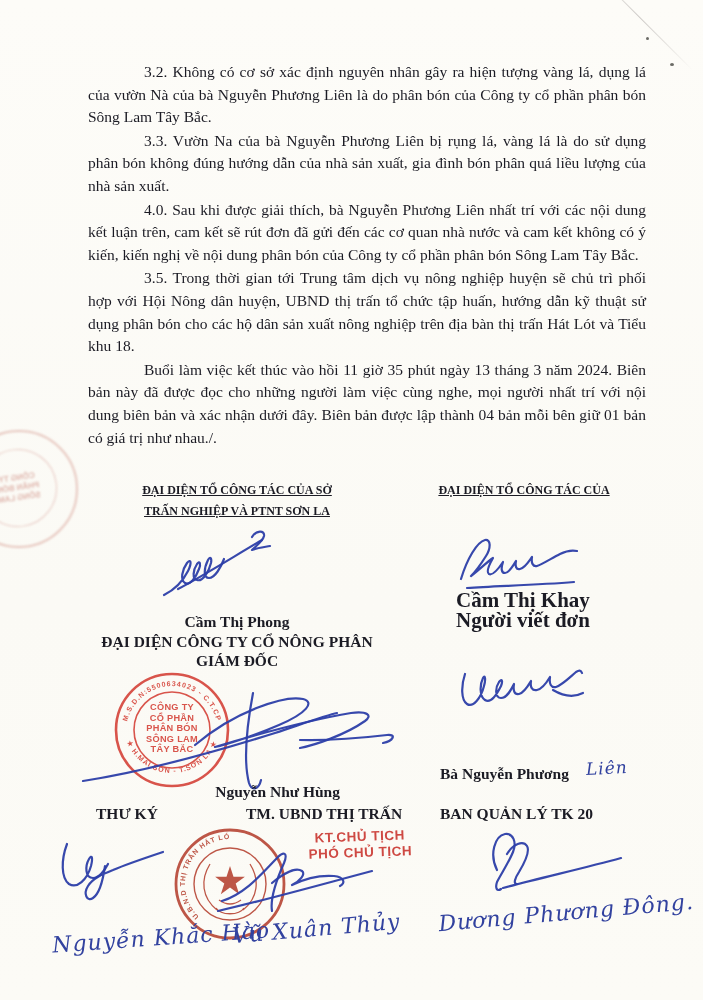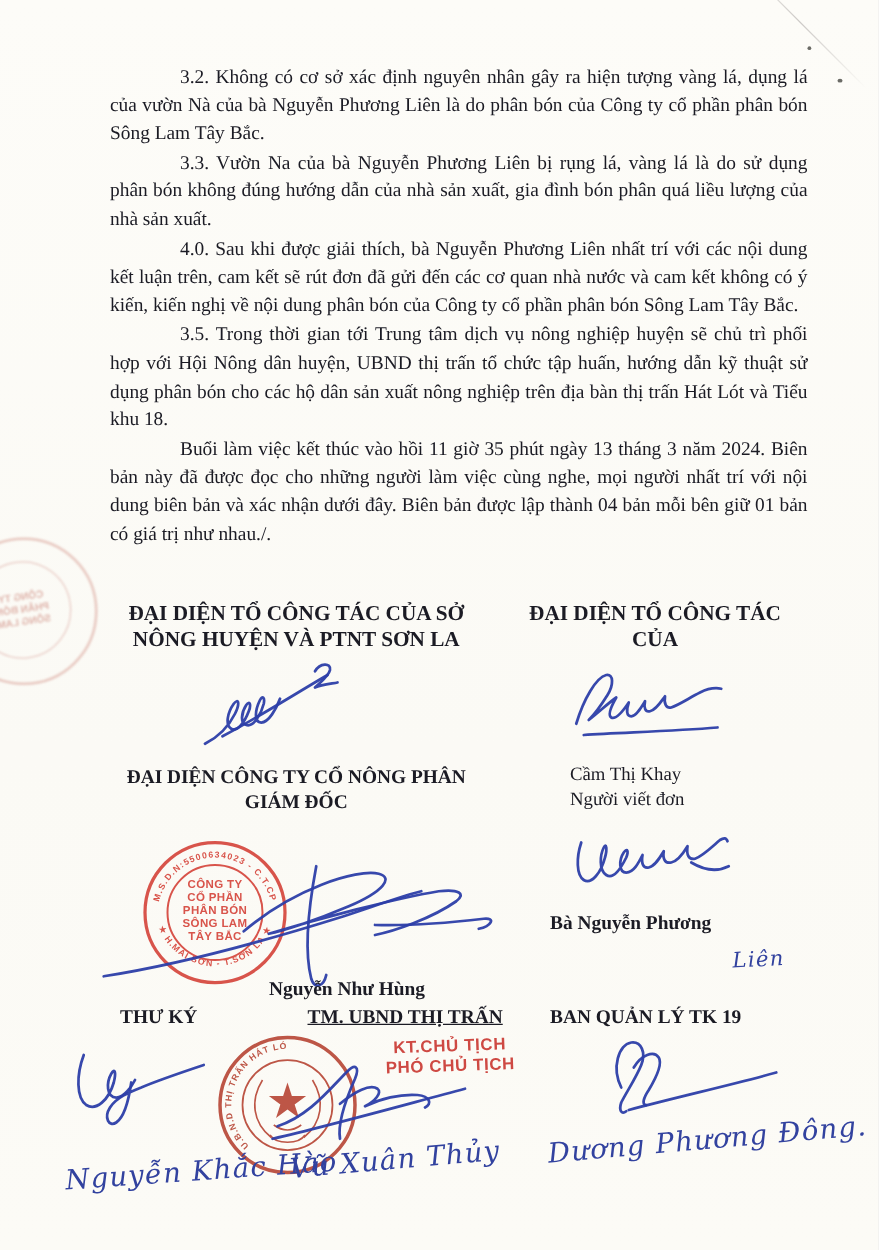--- a/index.html
+++ b/index.html
@@ -4,30 +4,30 @@
 <style>
   html,body{margin:0;padding:0;background:#e8e8e8;}
   .page{
     position:relative;width:703px;height:1000px;margin:0 auto;
     background:linear-gradient(180deg,#fdfcf8 0%,#fbfaf5 60%,#fcfbf6 100%);
     overflow:hidden;
     font-family:"Liberation Serif", serif;
     color:#1b1b24;
   }
   
-  .body-text{position:absolute;left:88px;top:51px;width:558px;
+  .body-text{position:absolute;left:88px;top:61px;width:558px;
     font-size:15.5px;line-height:22.6px;text-align:justify;}
   .body-text p{margin:0 0 1px 0;text-indent:56px;}
-  .hdr{position:absolute;font-weight:bold;font-size:17px;line-height:21px;text-align:center;}
+  .hdr{position:absolute;font-weight:bold;font-size:12px;line-height:21px;text-align:center;text-decoration:underline;}
   .hdr-left{left:82px;top:480px;width:310px;}
   .hdr-right{left:398px;top:480px;width:228px;margin-left:12px;}
   .name-left{position:absolute;left:82px;top:612px;width:310px;text-align:center;
     font-weight:bold;font-size:15.5px;line-height:19.5px;}
-  .name-right{position:absolute;left:456px;top:610px;width:190px;
-    font-weight:normal;font-size:15px;line-height:20px;}
+  .name-right{position:absolute;left:456px;top:590px;width:190px;
+    font-weight:bold;font-size:21px;line-height:20px;}
   .lbl{position:absolute;font-weight:bold;font-size:15.5px;white-space:nowrap;}
   
   .sig{position:absolute;}
   .sig path{fill:none;stroke:#2c3ea8;stroke-width:2.2;stroke-linecap:round;stroke-linejoin:round;opacity:.95;}
   .hand{position:absolute;font-family:"DejaVu Serif",serif;font-style:italic;
     color:#32429f;letter-spacing:1px;white-space:nowrap;}
   .stamp{position:absolute;filter:blur(.3px);}
   .kt-stamp{position:absolute;left:294px;top:829px;width:132px;text-align:center;
     font-family:"Liberation Sans",sans-serif;font-weight:bold;font-size:13.5px;line-height:16px;
     color:#cb3a34;transform:rotate(-2deg);letter-spacing:.5px;opacity:.92;}
@@ -65,38 +65,39 @@
   <div class="body-text">
     <p>3.2. Không có cơ sở xác định nguyên nhân gây ra hiện tượng vàng lá, dụng lá của vườn Nà của bà Nguyễn Phương Liên là do phân bón của Công ty cổ phần phân bón Sông Lam Tây Bắc.</p>
     <p>3.3. Vườn Na của bà Nguyễn Phương Liên bị rụng lá, vàng lá là do sử dụng phân bón không đúng hướng dẫn của nhà sản xuất, gia đình bón phân quá liều lượng của nhà sản xuất.</p>
     <p>4.0. Sau khi được giải thích, bà Nguyễn Phương Liên nhất trí với các nội dung kết luận trên, cam kết sẽ rút đơn đã gửi đến các cơ quan nhà nước và cam kết không có ý kiến, kiến nghị về nội dung phân bón của Công ty cổ phần phân bón Sông Lam Tây Bắc.</p>
     <p>3.5. Trong thời gian tới Trung tâm dịch vụ nông nghiệp huyện sẽ chủ trì phối hợp với Hội Nông dân huyện, UBND thị trấn tổ chức tập huấn, hướng dẫn kỹ thuật sử dụng phân bón cho các hộ dân sản xuất nông nghiệp trên địa bàn thị trấn Hát Lót và Tiểu khu 18.</p>
     <p>Buổi làm việc kết thúc vào hồi 11 giờ 35 phút ngày 13 tháng 3 năm 2024. Biên bản này đã được đọc cho những người làm việc cùng nghe, mọi người nhất trí với nội dung biên bản và xác nhận dưới đây. Biên bản được lập thành 04 bản mỗi bên giữ 01 bản có giá trị như nhau./.</p>
   </div>
 
   <div class="hdr hdr-left">
     <div>ĐẠI DIỆN TỔ CÔNG TÁC CỦA SỞ</div>
-    <div>NÔNG HUYỆN VÀ PTNT SƠN LA</div>
+    <div>TRẤN NGHIỆP VÀ PTNT SƠN LA</div>
   </div>
   <div class="hdr hdr-right">
     <div>ĐẠI DIỆN TỔ CÔNG TÁC CỦA</div>
   </div>
 
   <svg class="sig" style="left:158px;top:527px;" width="122" height="76" viewBox="0 0 122 76">
     <path d="M6,68 C18,62 26,52 30,44 C34,36 33,31 29,36 C24,43 22,53 27,56 C32,59 38,50 41,42 C43,37 42,33 39,37 C35,43 34,52 39,53 C45,55 51,44 53,36 C54,31 52,29 50,33 C46,41 45,51 51,51 C57,51 63,40 66,32"></path>
     <path d="M20,62 C45,49 75,30 104,13"></path>
     <path d="M94,10 C98,3 107,3 106,9 C105,14 98,19 94,23 C99,21 107,20 112,19"></path>
   </svg>
 
   <svg class="sig" style="left:453px;top:531px;" width="134" height="64" viewBox="0 0 134 64">
     <path d="M8,48 C14,28 24,11 32,9 C38,8 38,17 33,25 C28,33 22,41 18,45 C26,39 34,31 40,27 C36,34 33,41 36,43 C40,45 46,37 50,31 C48,37 48,42 52,42 C56,42 60,35 63,30 C62,35 63,39 67,38 C72,37 76,30 79,26 C78,32 80,36 84,35 C90,33 99,27 107,23 C113,20 119,19 124,20"></path>
     <path d="M14,57 C45,55 85,54 121,51"></path>
   </svg>
 
   <div class="name-left">
+    <div>Cầm Thị Phong</div>
     <div>ĐẠI DIỆN CÔNG TY CỔ NÔNG PHÂN</div>
     <div>GIÁM ĐỐC</div>
   </div>
   <div class="name-right">
     <div>Cầm Thị Khay</div>
     <div>Người viết đơn</div>
   </div>
 
   <svg class="stamp" style="left:112px;top:670px;opacity:.92;" width="120" height="120" viewBox="0 0 120 120">
     <circle cx="60" cy="60" r="56" fill="none" stroke="#d6463d" stroke-width="2.6"></circle>
@@ -125,27 +126,27 @@
     <path d="M120,60 C160,26 210,10 228,14 C240,17 232,28 204,40 C176,52 150,60 140,62 C180,50 240,34 276,28 C292,26 298,30 290,36 C270,50 240,60 225,63"></path>
     <path d="M225,55 C260,56 295,52 312,50 C322,49 318,56 308,58"></path>
     <path d="M178,8 C172,40 168,75 174,98 C177,107 184,104 186,95"></path>
   </svg>
 
   <svg class="sig" style="left:455px;top:660px;" width="136" height="76" viewBox="0 0 136 76">
     <path d="M10,14 C6,26 6,40 12,44 C18,48 26,38 29,26 C31,19 30,14 28,18 C25,24 24,36 30,40 C36,44 42,34 46,26 C48,21 47,18 44,22 C40,28 40,38 46,38 C52,38 56,30 59,24 C58,30 59,35 64,34 C69,33 73,26 76,21 C75,27 77,31 82,30 C87,29 92,22 95,17 C94,24 96,28 101,27 C107,25 114,18 121,12 C124,10 126,10 127,13"></path>
     <path d="M98,30 C108,36 118,38 128,33"></path>
   </svg>
 
-  <div class="lbl" style="left:440px;top:730px;text-align:right;">Bà Nguyễn Phương</div>
+  <div class="lbl" style="left:440px;top:765px;text-align:right;">Bà Nguyễn Phương</div>
   <div class="hand" style="left:586px;top:758px;font-size:17px;transform:rotate(-3deg);">Liên</div>
 
   <div class="lbl" style="left:158px;top:783px;width:182px;text-align:right;">Nguyễn Như Hùng</div>
   <div class="lbl" style="left:96px;top:805px;">THƯ KÝ</div>
-  <div class="lbl" style="left:246px;top:805px;text-decoration:underline;">TM. UBND THỊ TRẤN</div>
-  <div class="lbl" style="left:440px;top:805px;">BAN QUẢN LÝ TK 19</div>
+  <div class="lbl" style="left:246px;top:805px;">TM. UBND THỊ TRẤN</div>
+  <div class="lbl" style="left:440px;top:805px;">BAN QUẢN LÝ TK 20</div>
 
   <div class="kt-stamp">
     <div>KT.CHỦ TỊCH</div>
     <div>PHÓ CHỦ TỊCH</div>
   </div>
 
   <svg class="stamp" style="left:172px;top:826px;opacity:.88;" width="116" height="116" viewBox="0 0 116 116">
     <circle cx="58" cy="58" r="54" fill="none" stroke="#b5402f" stroke-width="2.8"></circle>
     <circle cx="58" cy="58" r="36" fill="none" stroke="#b5402f" stroke-width="1.4"></circle>
     <defs>

